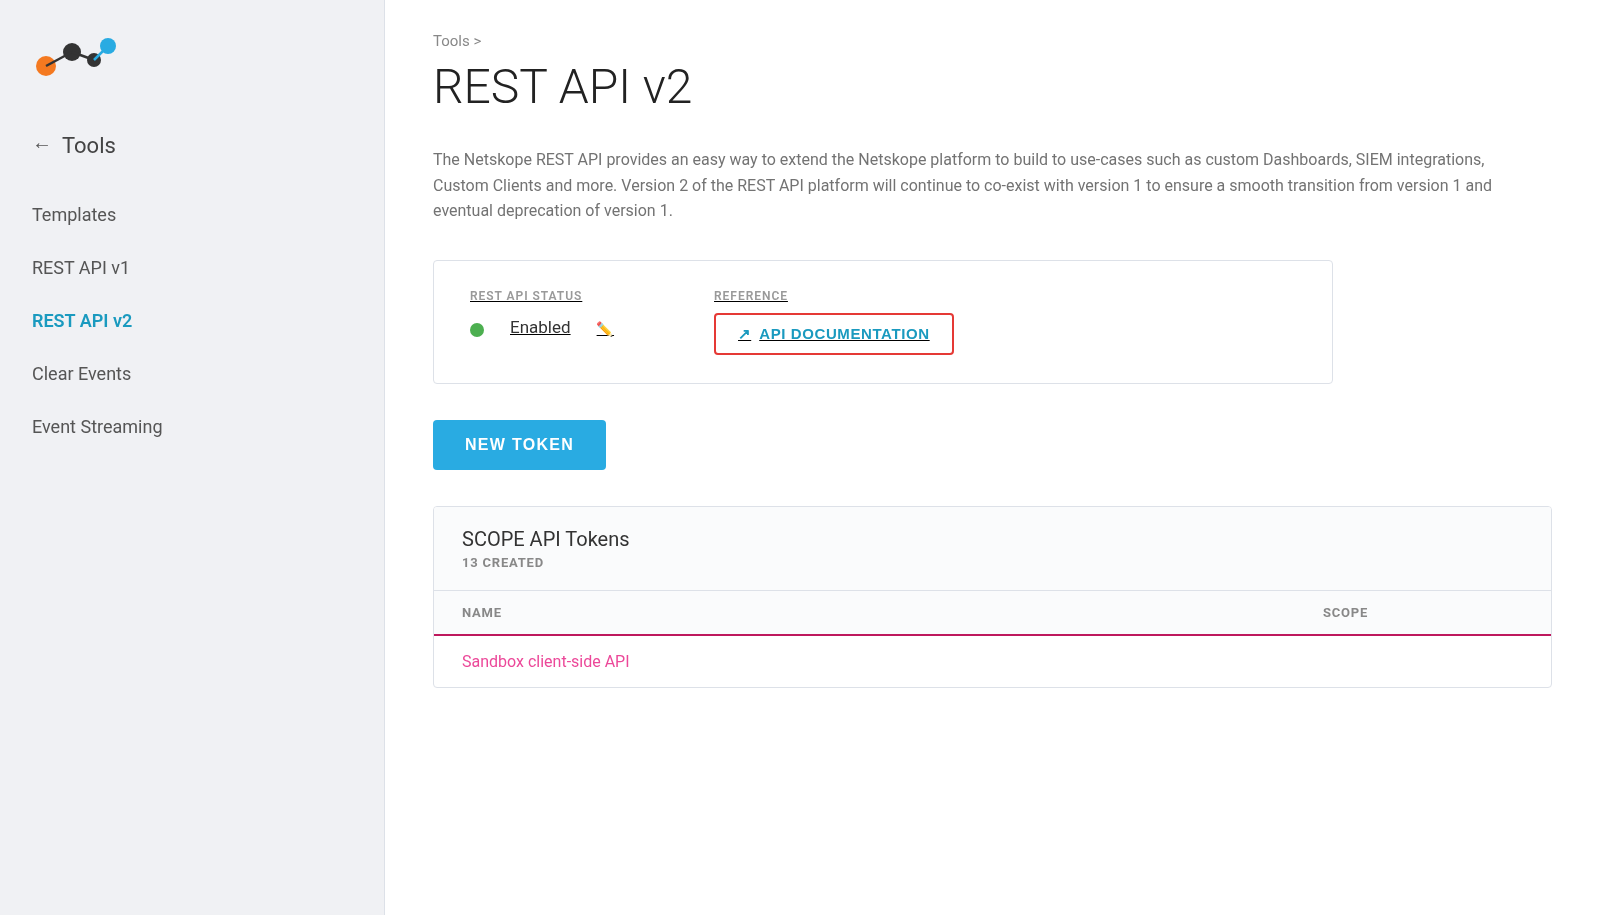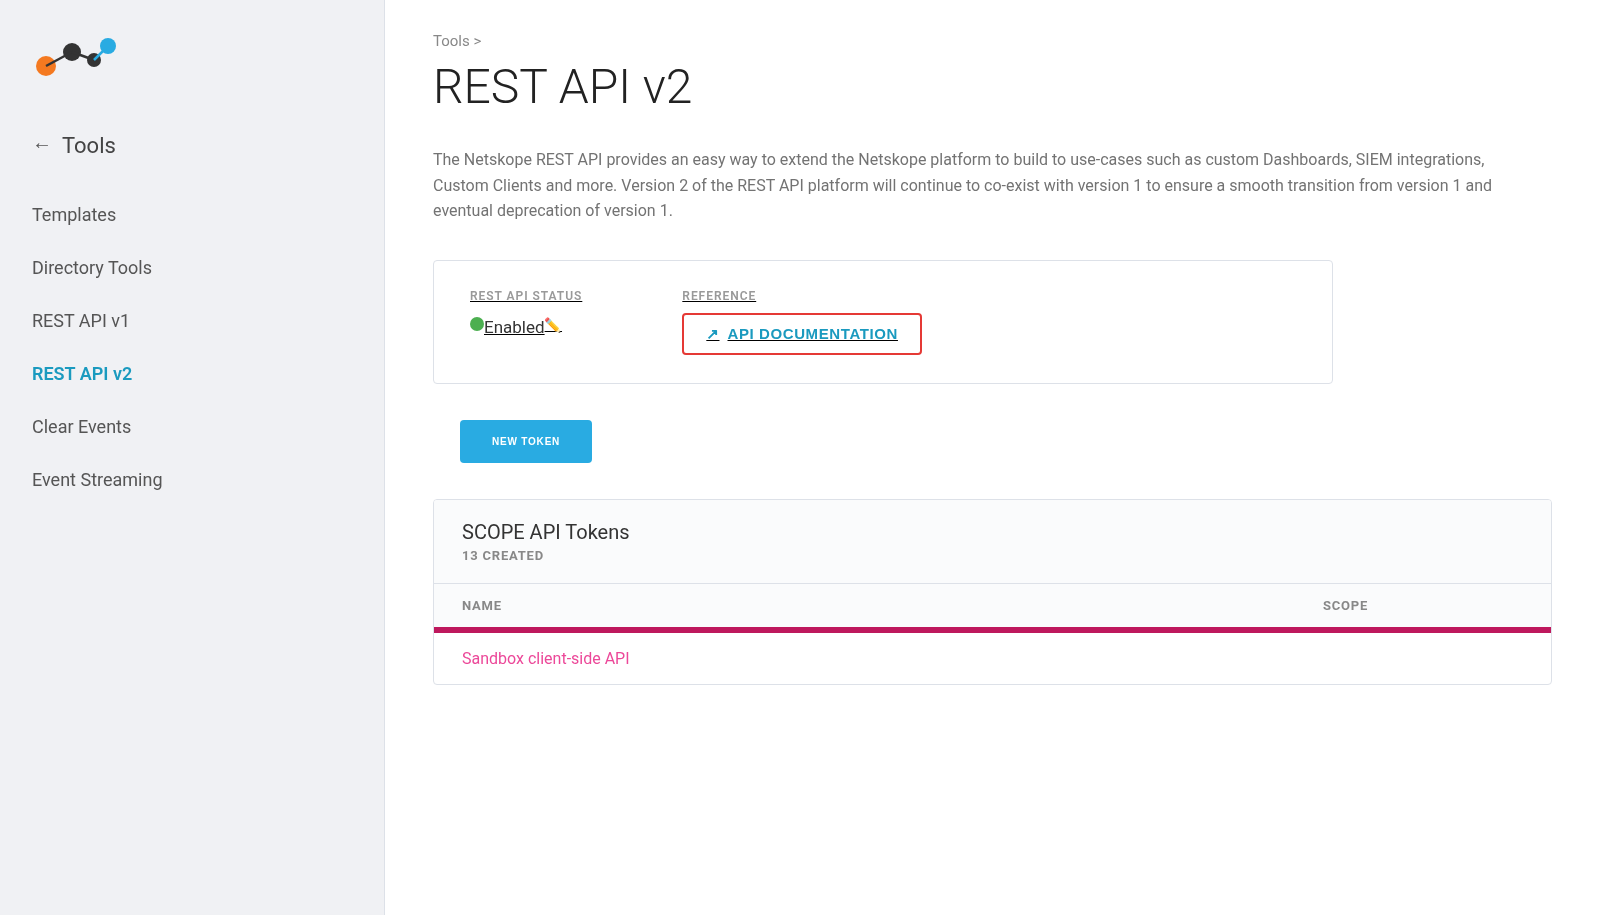--- a/index.html
+++ b/index.html
@@ -110,22 +110,22 @@
       font-size: 12px;
       font-weight: 600;
       color: #999;
       letter-spacing: 0.08em;
       margin-bottom: 14px;
       text-transform: uppercase;
     }
 
     .status-value {
       display: flex;
-      align-items: flex-start;
-      gap: 0;
+      align-items: flex-end;
+      gap: 26px;
       font-size: 17px;
       color: #333;
     }
 
     .green-dot {
       width: 14px;
       height: 14px;
       border-radius: 50%;
       background: #4caf50;
       display: inline-block;
@@ -165,27 +165,26 @@
     .external-icon {
       font-size: 15px;
     }
 
     .new-token-btn {
       background: #29abe2;
       color: #fff;
       border: none;
       border-radius: 4px;
       padding: 16px 32px;
-      font-size: 10px;
+      font-size: 16px;
       font-weight: 700;
       letter-spacing: 0.08em;
       cursor: pointer;
       margin-bottom: 36px;
       text-transform: uppercase;
-      margin-left: 27px;
     }
 
     .tokens-section {
       border: 1px solid #dde1e8;
       border-radius: 4px;
       overflow: hidden;
     }
 
     .tokens-header {
       padding: 20px 28px;
@@ -208,21 +207,21 @@
       text-transform: uppercase;
     }
 
     .tokens-table {
       width: 100%;
     }
 
     .table-header-row {
       display: flex;
       padding: 14px 28px;
-      border-bottom: 6px solid #be185d;
+      border-bottom: 2px solid #be185d;
       background: #fafbfc;
     }
 
     .col-name {
       flex: 1;
       font-size: 13px;
       font-weight: 700;
       color: #888;
       letter-spacing: 0.06em;
       text-transform: uppercase;
@@ -281,21 +280,20 @@
     </svg>
   </div>
 
   <div class="back-nav">
     <span class="back-arrow">←</span>
     <span class="back-label">Tools</span>
   </div>
 
   <nav class="nav-items">
     <div class="nav-item">Templates</div>
-    <div class="nav-item">Directory Tools</div>
     <div class="nav-item">REST API v1</div>
     <div class="nav-item active">REST API v2</div>
     <div class="nav-item">Clear Events</div>
     <div class="nav-item">Event Streaming</div>
   </nav>
 </div>
 
 <main class="main">
   <div class="breadcrumb">Tools &gt;</div>
   <h1 class="page-title">REST API v2</h1>

